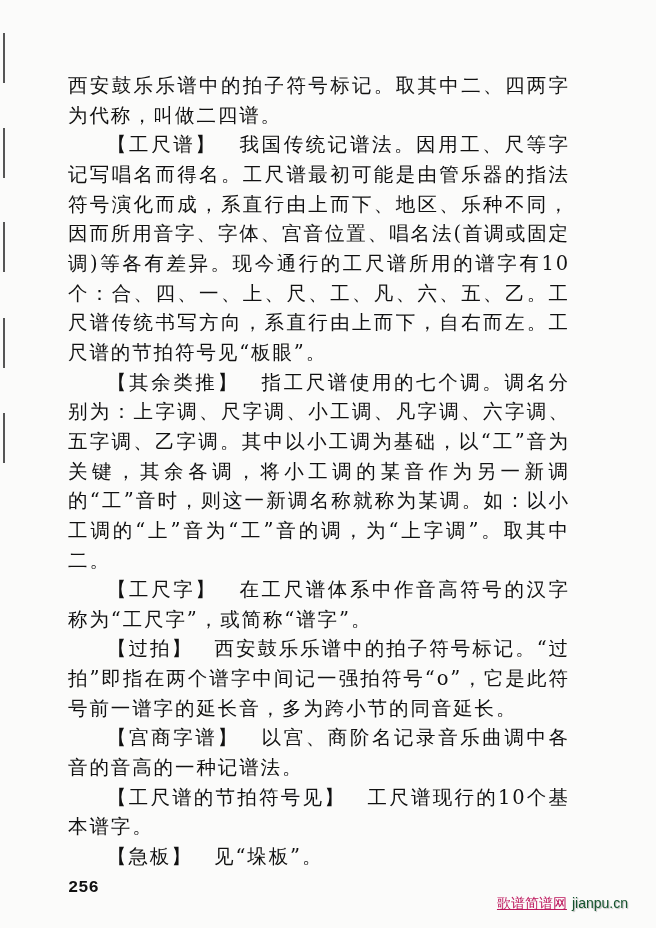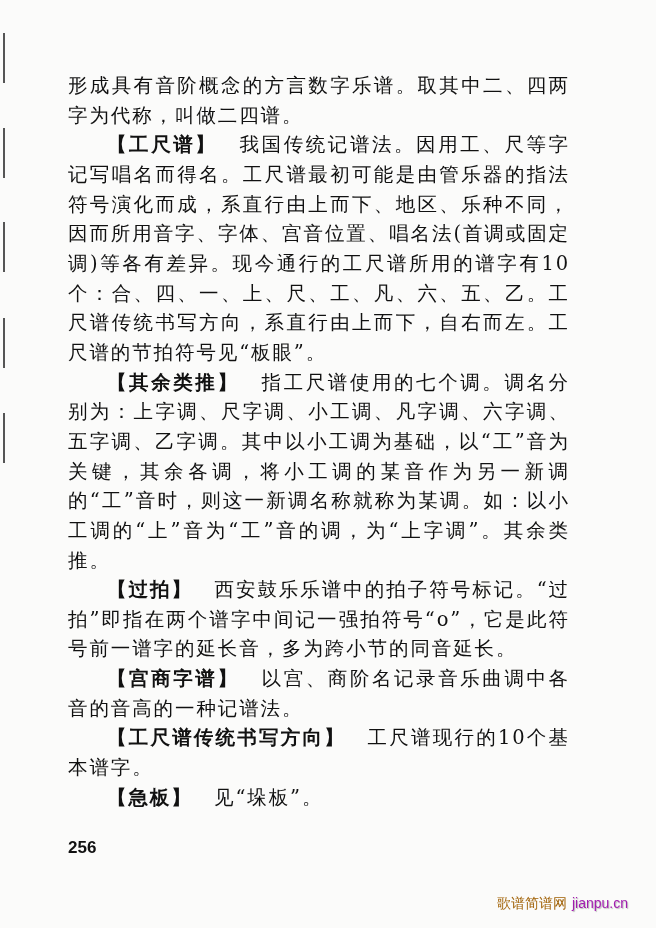--- a/index.html
+++ b/index.html
@@ -11,48 +11,49 @@
   }
   .margin-bar {
     position: absolute; left: 3px; width: 2px; background: #555;
   }
   .page-text {
     position: absolute; left: 68px; top: 71px; width: 502px;
     font-size: 19.5px; line-height: 29.65px; letter-spacing: 1.9px;
   }
   .page-text p { margin: 0; text-align: justify; }
   .page-text p.entry { text-indent: 2em; }
-  .term { font-weight: bold; }
+  .term { font-weight: normal; }
   .page-number {
-    position: absolute; left: 68px; top: 838px;
-    font-family: Liberation Sans, sans-serif; font-weight: bold; font-size: 17px;
+    position: absolute; left: 68px; top: 878px;
+    font-family: Liberation Mono, monospace; font-weight: bold; font-size: 17px;
   }
   .watermark {
     position: absolute; right: 28px; top: 895px;
     font-size: 14px; display: flex; align-items: baseline; gap: 5px;
   }
-  .wm-cn { color: #a16207; font-family: "DejaVu Serif", serif; }
-  .wm-en { color: #a21caf; font-family: "Liberation Sans", sans-serif; text-shadow: 1px 1px 1px #bbb; }
+  .wm-cn { color: #be185d; font-family: "DejaVu Serif", serif; text-decoration: underline; }
+  .wm-en { color: #14532d; font-family: "Liberation Sans", sans-serif; text-shadow: 1px 1px 1px #bbb; }
 </style>
 </head>
 <body>
 
 <div class="margin-bar" style="top:33px;height:50px"></div>
 <div class="margin-bar" style="top:128px;height:50px"></div>
 <div class="margin-bar" style="top:222px;height:50px"></div>
 <div class="margin-bar" style="top:318px;height:50px"></div>
 <div class="margin-bar" style="top:413px;height:50px"></div>
 
 <div class="page-text">
-  <p>形成具有音阶概念的方言数字乐谱。取其中二、四两字为代称，叫做二四谱。</p>
+  <p>西安鼓乐乐谱中的拍子符号标记。取其中二、四两字为代称，叫做二四谱。</p>
   <p class="entry"><span class="term">【工尺谱】</span><span>　我国传统记谱法。因用工、尺等字记写唱名而得名。工尺谱最初可能是由管乐器的指法符号演化而成，系直行由上而下、地区、乐种不同，因而所用音字、字体、宫音位置、唱名法(首调或固定调)等各有差异。现今通行的工尺谱所用的谱字有10个：合、四、一、上、尺、工、凡、六、五、乙。工尺谱传统书写方向，系直行由上而下，自右而左。工尺谱的节拍符号见“板眼”。</span></p>
-  <p class="entry"><span class="term">【其余类推】</span><span>　指工尺谱使用的七个调。调名分别为：上字调、尺字调、小工调、凡字调、六字调、五字调、乙字调。其中以小工调为基础，以“工”音为关键，其余各调，将小工调的某音作为另一新调的“工”音时，则这一新调名称就称为某调。如：以小工调的“上”音为“工”音的调，为“上字调”。其余类推。</span></p>
+  <p class="entry"><span class="term">【其余类推】</span><span>　指工尺谱使用的七个调。调名分别为：上字调、尺字调、小工调、凡字调、六字调、五字调、乙字调。其中以小工调为基础，以“工”音为关键，其余各调，将小工调的某音作为另一新调的“工”音时，则这一新调名称就称为某调。如：以小工调的“上”音为“工”音的调，为“上字调”。取其中二。</span></p>
+  <p class="entry"><span class="term">【工尺字】</span><span>　在工尺谱体系中作音高符号的汉字称为“工尺字”，或简称“谱字”。</span></p>
   <p class="entry"><span class="term">【过拍】</span><span>　西安鼓乐乐谱中的拍子符号标记。“过拍”即指在两个谱字中间记一强拍符号“o”，它是此符号前一谱字的延长音，多为跨小节的同音延长。</span></p>
   <p class="entry"><span class="term">【宫商字谱】</span><span>　以宫、商阶名记录音乐曲调中各音的音高的一种记谱法。</span></p>
-  <p class="entry"><span class="term">【工尺谱传统书写方向】</span><span>　工尺谱现行的10个基本谱字。</span></p>
+  <p class="entry"><span class="term">【工尺谱的节拍符号见】</span><span>　工尺谱现行的10个基本谱字。</span></p>
   <p class="entry"><span class="term">【急板】</span><span>　见“垛板”。</span></p>
 
 </div>
 
 <div class="page-number">256</div>
 
 <div class="watermark">
   <span class="wm-cn">歌谱简谱网</span>
   <span class="wm-en">jianpu.cn</span>
 </div>

